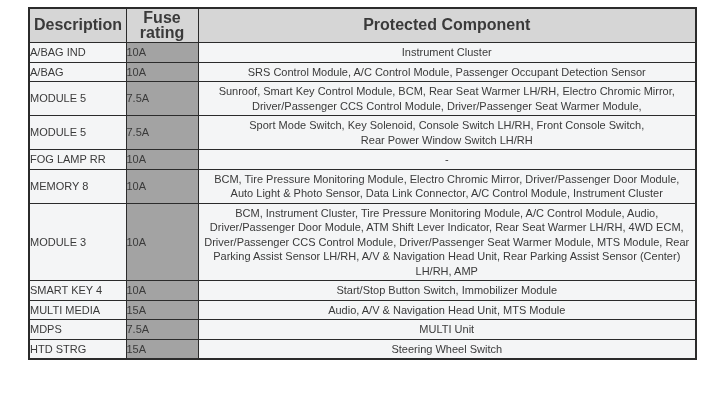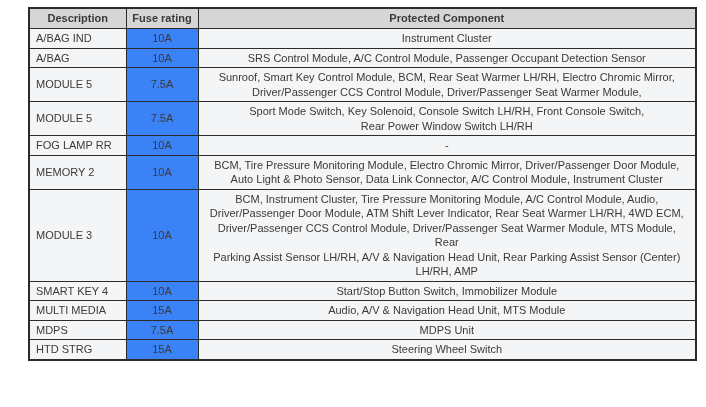--- a/index.html
+++ b/index.html
@@ -26,40 +26,40 @@
     table-layout: fixed;
     border: 2px solid #2b2b2b;
     background: #f4f5f6;
   }
   table.fuse-table th,
   table.fuse-table td {
     border: 1px solid #2b2b2b;
     color: #3a3a3a;
     font-size: 11px;
     line-height: 14.5px;
-    padding: 2px 6px;
+    padding: 2px 0;
     vertical-align: middle;
     overflow: hidden;
   }
   table.fuse-table th {
     background: #d6d6d6;
     font-weight: bold;
-    font-size: 11px;
+    font-size: 16px;
     text-align: center;
     height: 15px;
     padding: 2px 4px;
   }
   td.col-desc {
     text-align: left;
     background: #f4f5f6;
     padding-left: 8px;
   }
   td.col-rating {
-    text-align: center;
-    background: #3b82f6;
+    text-align: left;
+    background: #a3a3a3;
   }
   td.col-comp {
     text-align: center;
     background: #f4f5f6;
     white-space: pre-line;
   }
 </style>
 </head>
 <body>
 
@@ -99,21 +99,21 @@
     <td class="col-rating">7.5A</td>
     <td class="col-comp">Sport Mode Switch, Key Solenoid, Console Switch LH/RH, Front Console Switch,
 Rear Power Window Switch LH/RH</td>
   </tr>
         <tr>
     <td class="col-desc">FOG LAMP RR</td>
     <td class="col-rating">10A</td>
     <td class="col-comp">-</td>
   </tr>
         <tr>
-    <td class="col-desc">MEMORY 2</td>
+    <td class="col-desc">MEMORY 8</td>
     <td class="col-rating">10A</td>
     <td class="col-comp">BCM, Tire Pressure Monitoring Module, Electro Chromic Mirror, Driver/Passenger Door Module,
 Auto Light &amp; Photo Sensor, Data Link Connector, A/C Control Module, Instrument Cluster</td>
   </tr>
         <tr>
     <td class="col-desc">MODULE 3</td>
     <td class="col-rating">10A</td>
     <td class="col-comp">BCM, Instrument Cluster, Tire Pressure Monitoring Module, A/C Control Module, Audio,
 Driver/Passenger Door Module, ATM Shift Lever Indicator, Rear Seat Warmer LH/RH, 4WD ECM,
 Driver/Passenger CCS Control Module, Driver/Passenger Seat Warmer Module, MTS Module, Rear
@@ -126,21 +126,21 @@
     <td class="col-comp">Start/Stop Button Switch, Immobilizer Module</td>
   </tr>
         <tr>
     <td class="col-desc">MULTI MEDIA</td>
     <td class="col-rating">15A</td>
     <td class="col-comp">Audio, A/V &amp; Navigation Head Unit, MTS Module</td>
   </tr>
         <tr>
     <td class="col-desc">MDPS</td>
     <td class="col-rating">7.5A</td>
-    <td class="col-comp">MDPS Unit</td>
+    <td class="col-comp">MULTI Unit</td>
   </tr>
         <tr>
     <td class="col-desc">HTD STRG</td>
     <td class="col-rating">15A</td>
     <td class="col-comp">Steering Wheel Switch</td>
   </tr>
       </tbody>
   </table>
 </div>
 

